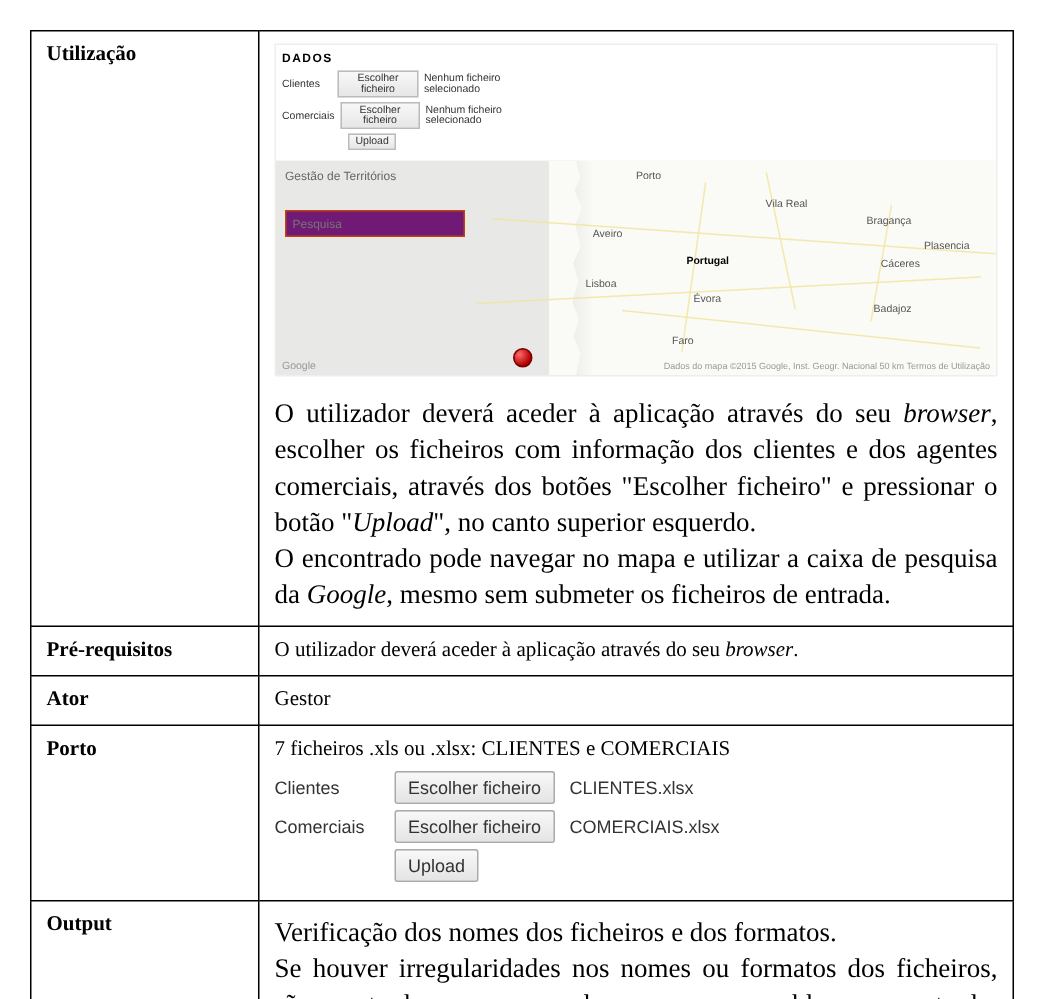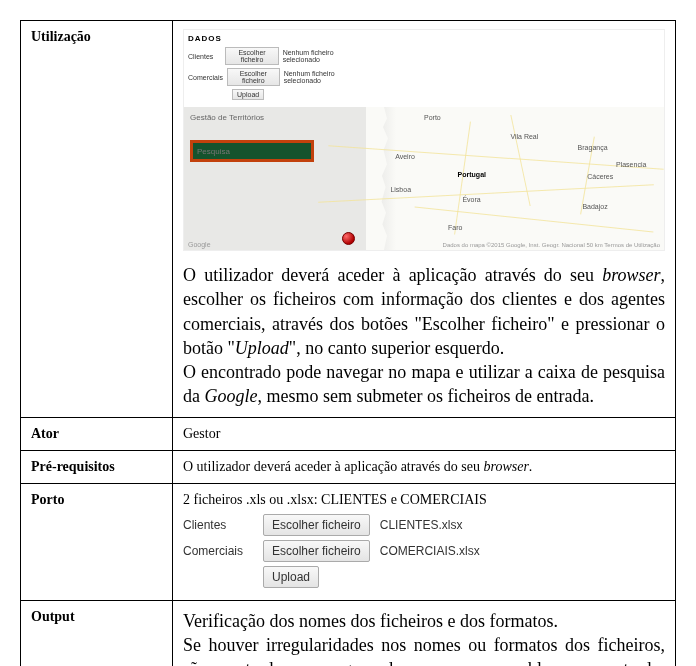--- a/index.html
+++ b/index.html
@@ -84,22 +84,22 @@
     z-index: 3;
   }
   .search-title {
     color: #666;
     font-size: 8px;
     margin-bottom: 18px;
   }
   .search-box {
     width: 110px;
     height: 16px;
-    border: 3px solid #c2410c;
-    background: #14532d;
+    border: 1px solid #c2410c;
+    background: #701a75;
     font-size: 8px;
     padding: 0 4px;
     color: #aaa;
   }
 
   
   .map {
     position: absolute;
     inset: 0;
   }
@@ -275,35 +275,35 @@
         <div class="desc-text">
           <span>O utilizador deverá aceder à aplicação através do seu </span><span class="italic">browser</span><span>, escolher os ficheiros com informação dos clientes e dos agentes comerciais, através dos botões "Escolher ficheiro" e pressionar o botão "</span><span class="italic">Upload</span><span>", no canto superior esquerdo.</span>
         </div>
         <div class="desc-text">
           <span>O encontrado pode navegar no mapa e utilizar a caixa de pesquisa da </span><span class="italic">Google</span><span>, mesmo sem submeter os ficheiros de entrada.</span>
         </div>
       </td>
     </tr>
 
     <tr>
-      <td class="lbl">Ator</td>
-      <td>Gestor</td>
-    </tr>
-
-    <tr>
       <td class="lbl">Pré-requisitos</td>
       <td>
         <span>O utilizador deverá aceder à aplicação através do seu </span><span class="italic">browser</span><span>.</span>
       </td>
     </tr>
 
     <tr>
+      <td class="lbl">Ator</td>
+      <td>Gestor</td>
+    </tr>
+
+    <tr>
       <td class="lbl">Porto</td>
       <td>
-        <div>2 ficheiros .xls ou .xlsx: CLIENTES e COMERCIAIS</div>
+        <div>7 ficheiros .xls ou .xlsx: CLIENTES e COMERCIAIS</div>
         <div class="mini-form">
           <div class="mini-row">
             <span class="ml">Clientes</span>
             <button class="btn-big">Escolher ficheiro</button>
             <span class="mini-file">CLIENTES.xlsx</span>
           </div>
           <div class="mini-row">
             <span class="ml">Comerciais</span>
             <button class="btn-big">Escolher ficheiro</button>
             <span class="mini-file">COMERCIAIS.xlsx</span>

